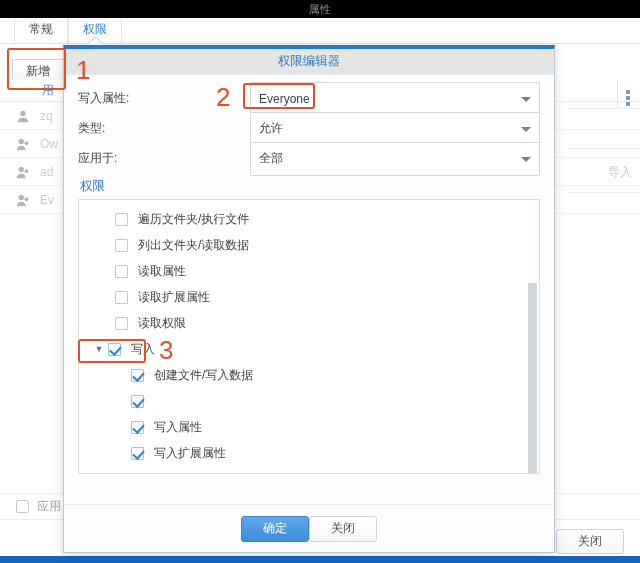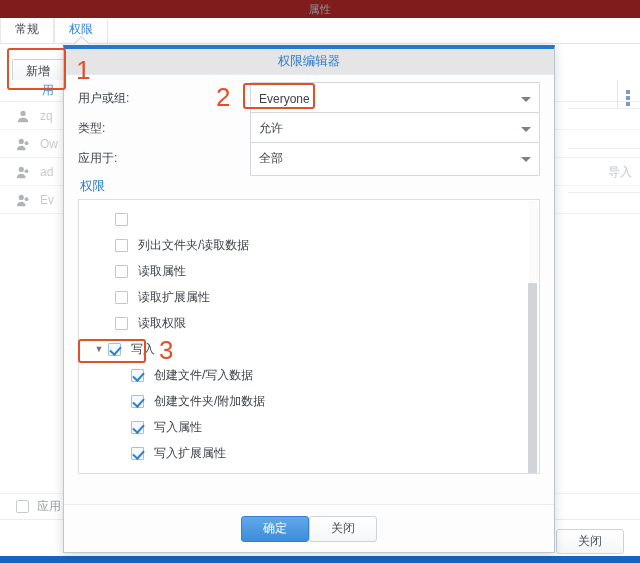--- a/index.html
+++ b/index.html
@@ -13,29 +13,29 @@
     overflow: hidden;
     position: relative;
   }
 
   
   #bg-window { position: absolute; inset: 0; background: #ffffff; }
 
   #bg-titlebar {
     height: 18px; width: 100%;
     display: flex; align-items: center; justify-content: center;
-    background: #7f1d1d;
+    background: #000000;
   }
   #bg-title { font-size: 11px; color: #8e949b; letter-spacing: .5px; }
 
   #bg-tabs {
     height: 26px; width: 100%;
     display: flex; align-items: flex-end;
     background: #ffffff;
-    padding-left: 0;
+    padding-left: 14px;
     border-bottom: 1px solid #e2e5e8;
   }
   .tab {
     padding: 3px 14px 5px;
     font-size: 12px; color: #4a4f55;
     border-left: 1px solid #e6e8ea;
     border-right: 1px solid #e6e8ea;
     position: relative;
   }
   .tab.active { color: #2f82d8; }
@@ -329,21 +329,21 @@
 
 <div id="dialog">
 
   <div id="dlg-titlebar">
     <span id="dlg-title">权限编辑器</span>
   </div>
 
   <div id="dlg-body">
 
     <div class="frow">
-      <div class="flabel">用户或组:</div>
+      <div class="flabel">写入属性:</div>
       <div class="fctrl">
         <span>Everyone</span>
         <span class="caret"></span>
       </div>
     </div>
 
 
     <div class="frow">
       <div class="flabel">类型:</div>
       <div class="fctrl">
@@ -359,20 +359,21 @@
         <span class="caret"></span>
       </div>
     </div>
 
     <div id="perm-heading">权限</div>
 
     <div id="perm-list">
       <div id="perm-scroll">
           <div class="perm-item ">
             <span class="cbox"></span>
+            <span>遍历文件夹/执行文件</span>
           </div>
           <div class="perm-item ">
             <span class="cbox"></span>
             <span>列出文件夹/读取数据</span>
           </div>
           <div class="perm-item ">
             <span class="cbox"></span>
             <span>读取属性</span>
           </div>
           <div class="perm-item ">
@@ -387,21 +388,20 @@
             <span class="twisty">▼</span>
             <span class="cbox checked"></span>
             <span>写入</span>
           </div>
           <div class="perm-item child">
             <span class="cbox checked"></span>
             <span>创建文件/写入数据</span>
           </div>
           <div class="perm-item child">
             <span class="cbox checked"></span>
-            <span>创建文件夹/附加数据</span>
           </div>
           <div class="perm-item child">
             <span class="cbox checked"></span>
             <span>写入属性</span>
           </div>
           <div class="perm-item child">
             <span class="cbox checked"></span>
             <span>写入扩展属性</span>
           </div>
           <div class="perm-item child">

